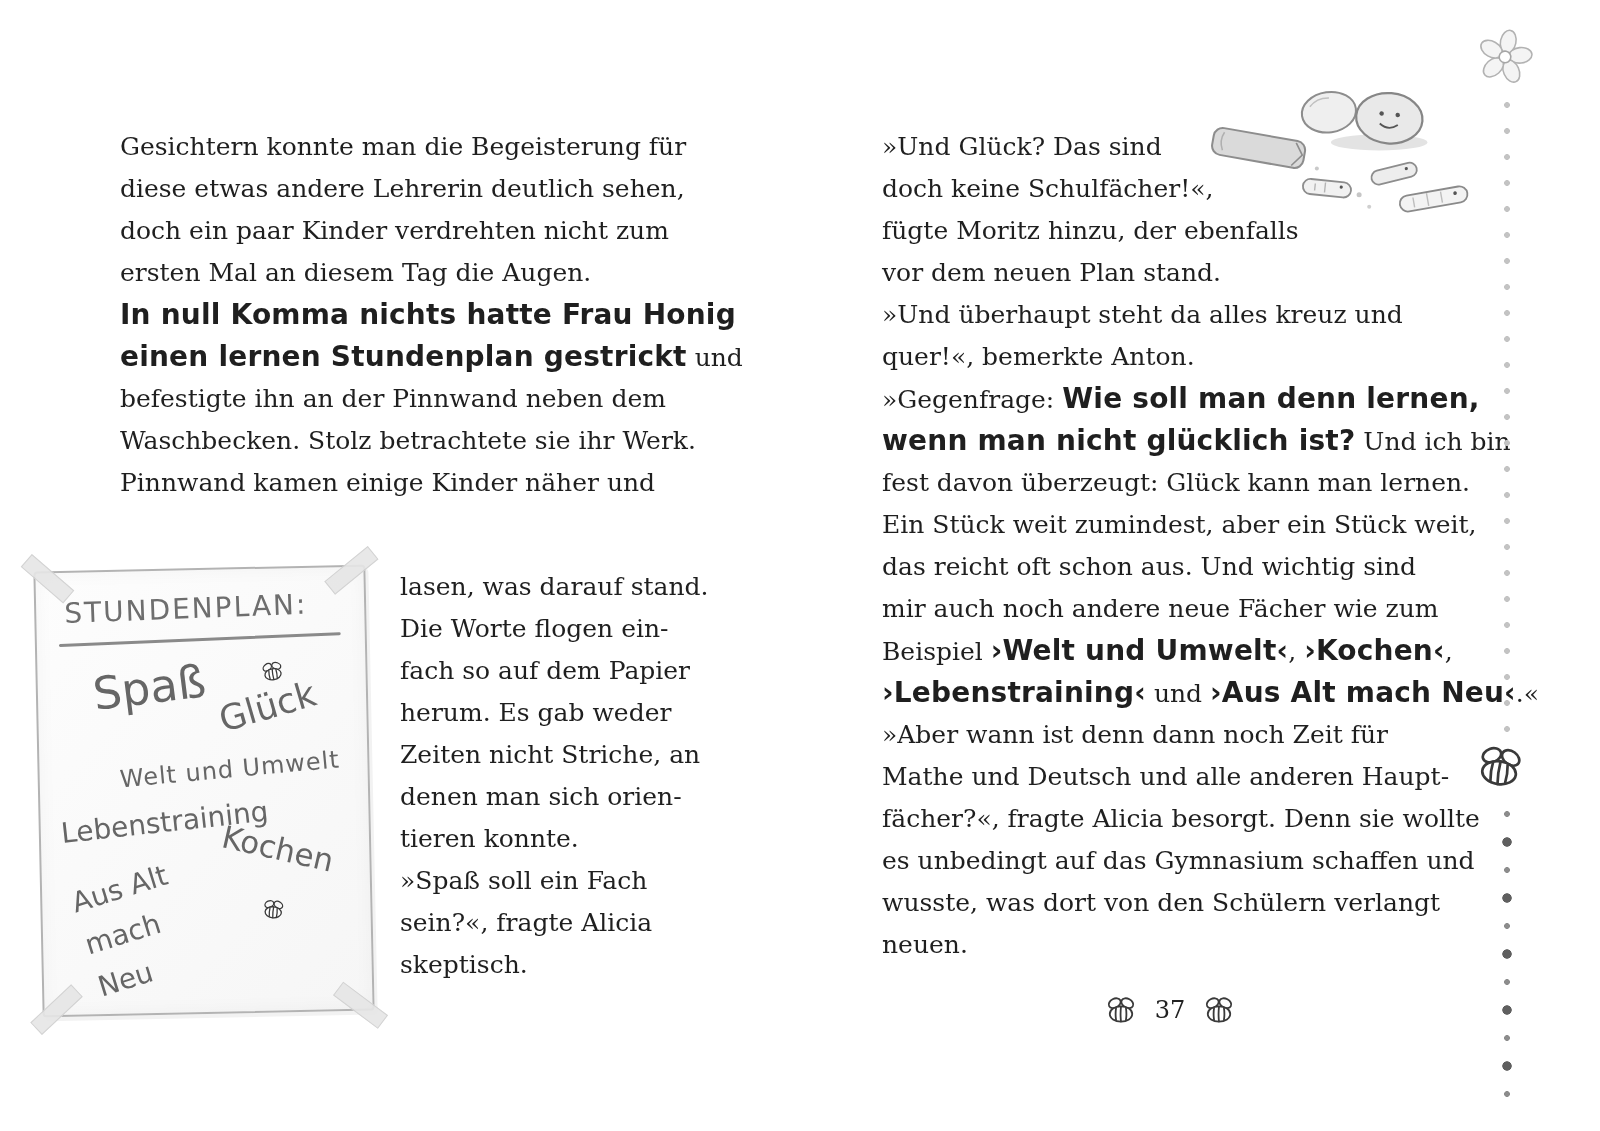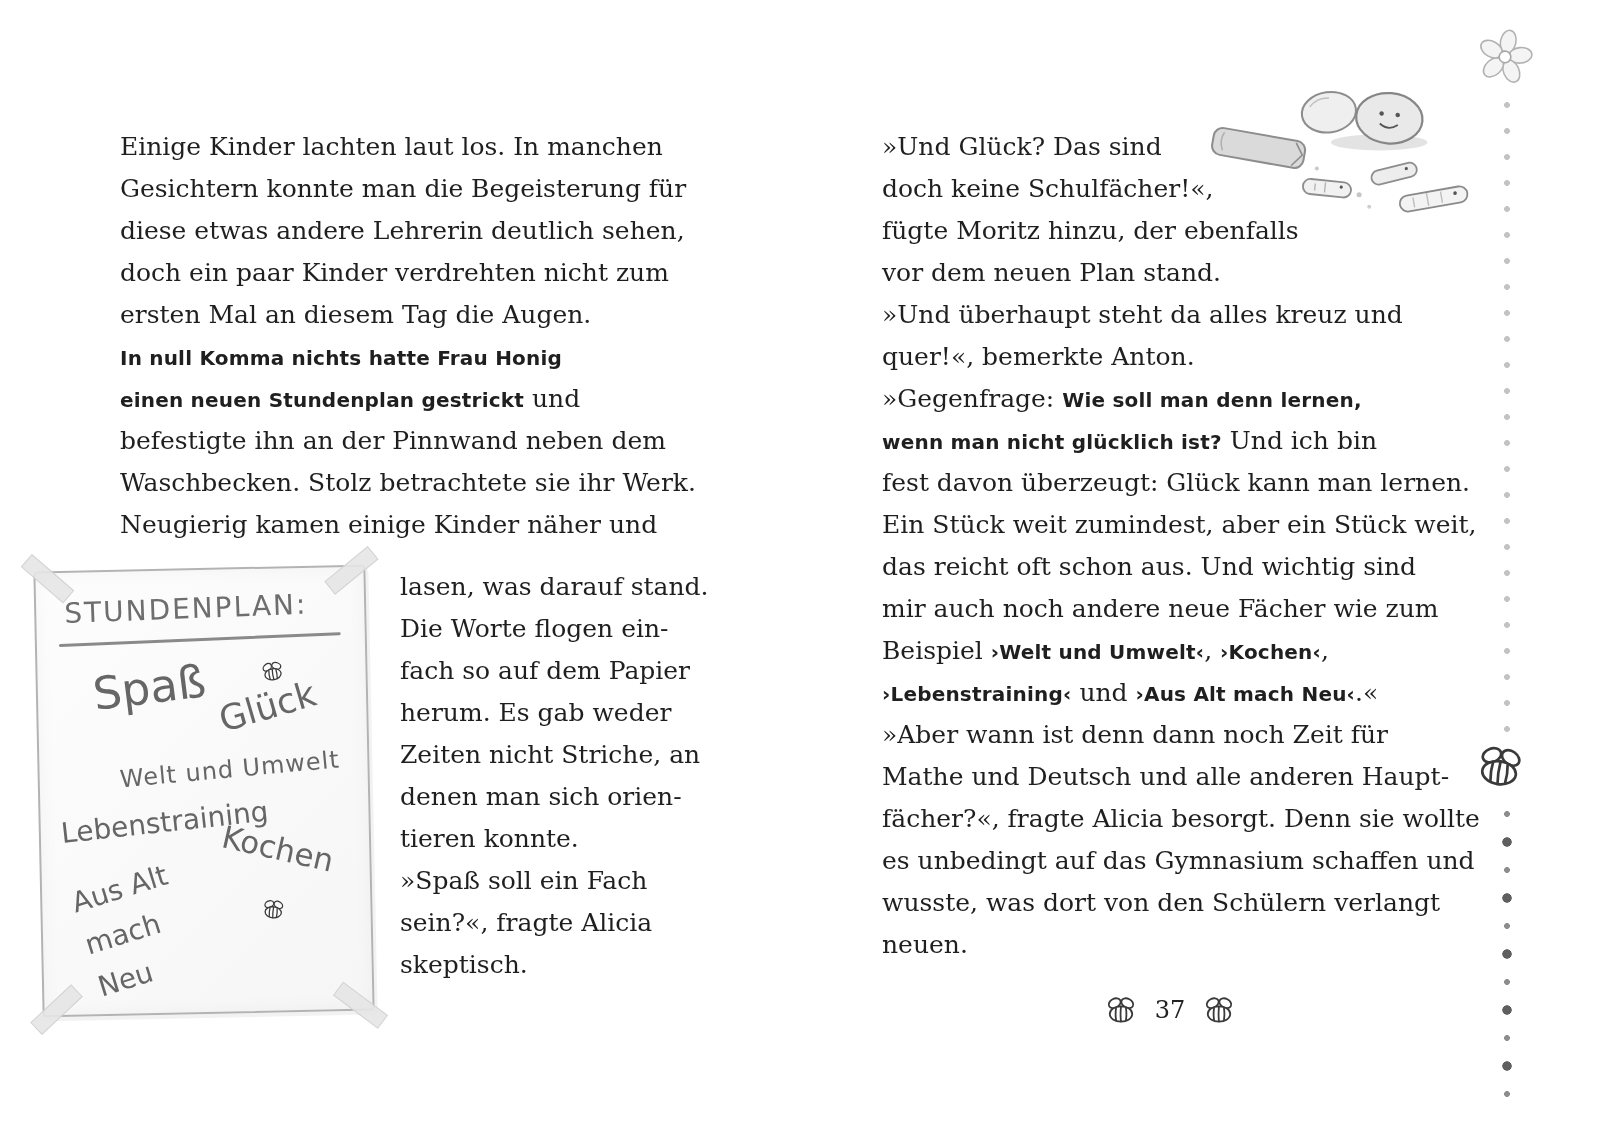--- a/index.html
+++ b/index.html
@@ -9,21 +9,21 @@
     overflow:hidden; color:#1f1f1f;
     font-family:"DejaVu Serif","Liberation Serif",serif;
   }
   .svgdefs { position:absolute; width:0; height:0; overflow:hidden; }
 
   
   .col { position:absolute; }
   .line { height:42px; line-height:42px; font-size:25px; white-space:pre; }
   .line .hb {
     font-family:"DejaVu Sans","Liberation Sans",sans-serif;
-    font-weight:700; font-size:20px; letter-spacing:.2px;
+    font-weight:700; font-size:28px; letter-spacing:.2px;
   }
   #left-main  { left:120px; top:126px; width:600px; }
   #left-wrap  { left:400px; top:546px; width:300px;margin-top:20px; }
   #right-main { left:882px; top:126px; width:585px; }
 
   
   .note {
     position:absolute; left:38px; top:568px; width:332px; height:446px;
     background:linear-gradient(135deg,#fdfdfd,#f6f6f6);
     border:2.5px solid #b3b3b3; border-radius:4px;
@@ -100,30 +100,29 @@
         <ellipse cx="27" cy="9" rx="7" ry="5" transform="rotate(28 27 9)"></ellipse>
         <ellipse cx="20" cy="21" rx="12.5" ry="8.5" fill="#ffffff"></ellipse>
         <path d="M14.5 14.5 Q13.5 21 14.5 27.5"></path>
         <path d="M20 12.7 Q19 21 20 29.3"></path>
         <path d="M25.5 14.5 Q26.5 21 25.5 27.5"></path>
       </g>
     </defs>
   </svg>
 
   <div id="left-main" class="col">
-      <div class="line"><span>Einige Kinder lachten laut los. In manchen</span></div>
       <div class="line"><span>Gesichtern konnte man die Begeisterung für</span></div>
       <div class="line"><span>diese etwas andere Lehrerin deutlich sehen,</span></div>
       <div class="line"><span>doch ein paar Kinder verdrehten nicht zum</span></div>
       <div class="line"><span>ersten Mal an diesem Tag die Augen.</span></div>
       <div class="line"><span class="hb">In null Komma nichts hatte Frau Honig</span></div>
-      <div class="line"><span class="hb">einen neuen Stundenplan gestrickt</span><span> und</span></div>
+      <div class="line"><span class="hb">einen lernen Stundenplan gestrickt</span><span> und</span></div>
       <div class="line"><span>befestigte ihn an der Pinnwand neben dem</span></div>
       <div class="line"><span>Waschbecken. Stolz betrachtete sie ihr Werk.</span></div>
-      <div class="line"><span>Neugierig kamen einige Kinder näher und</span></div>
+      <div class="line"><span>Pinnwand kamen einige Kinder näher und</span></div>
     </div>
 
   <div class="note">
     <i class="tape t1"></i>
     <i class="tape t2"></i>
     <i class="tape t3"></i>
     <i class="tape t4"></i>
     <div class="note-title">STUNDENPLAN:</div>
     <div class="note-underline"></div>
     <span class="nw nw0">Spaß</span>

